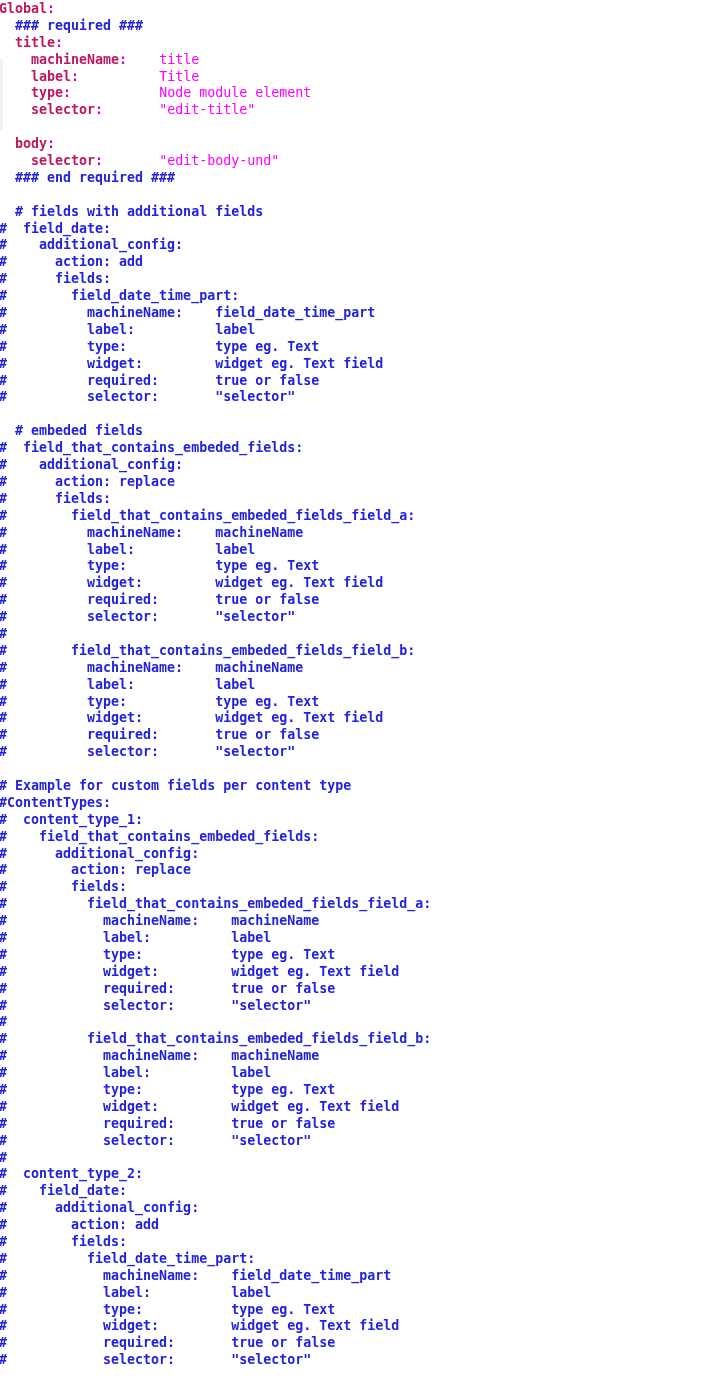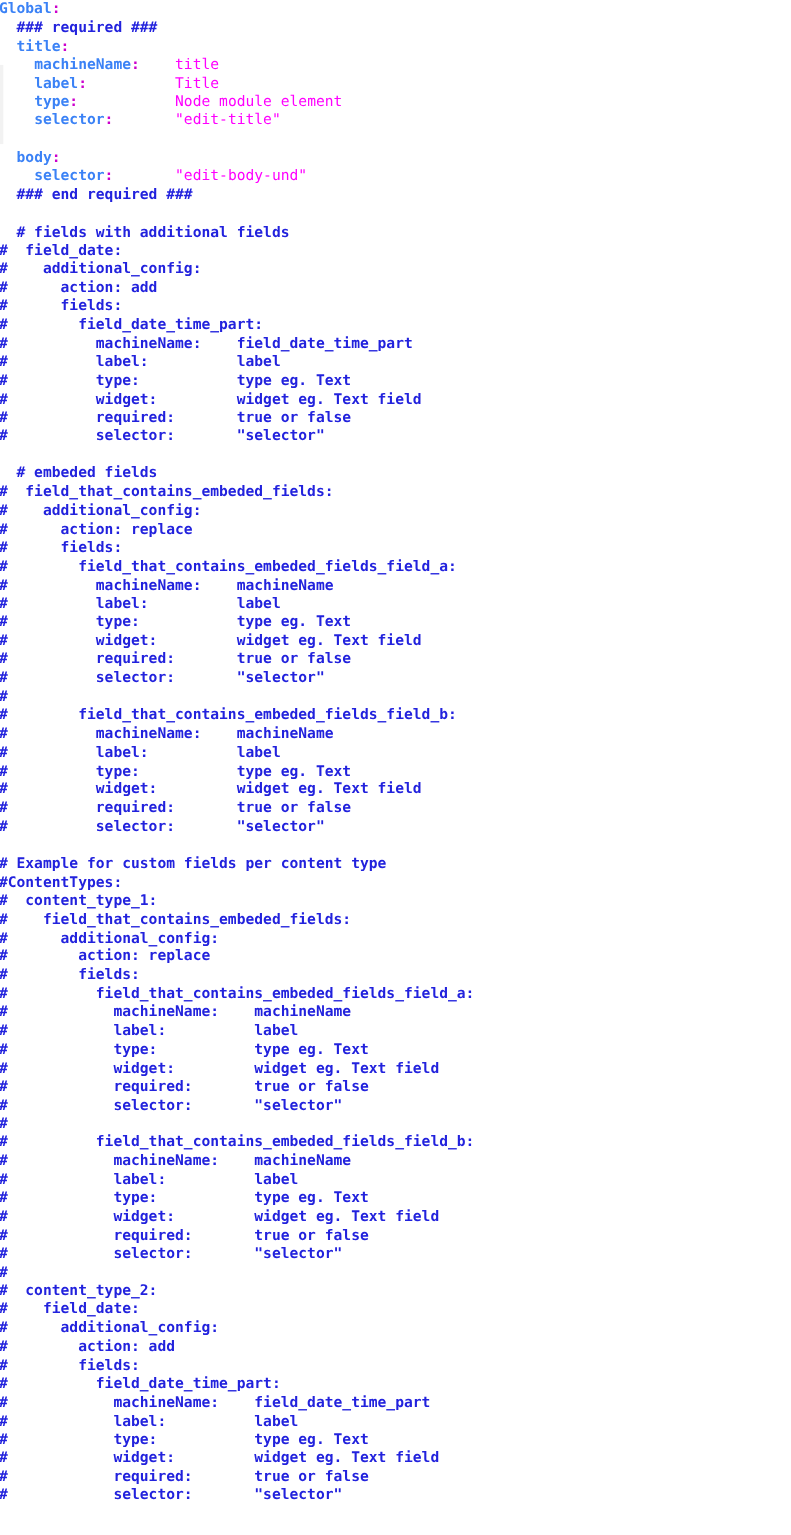--- a/index.html
+++ b/index.html
@@ -40,21 +40,21 @@
     line-height: 16.9px;
     letter-spacing: 0px;
     white-space: pre;
     color: #0000ee;
     position: relative;
     left: -1px;
     top: 1px;
   }
   .ln { display: block; height: 16.9px; }
   .cmt    { color: #2222dd; font-weight: bold; }
-  .key    { color: #3b82f6; font-weight: bold; }
+  .key    { color: #be185d; font-weight: bold; }
   .punct  { color: #cc00cc; font-weight: bold; }
   .val    { color: #ff00ff; }
 </style>
 </head>
 <body>
 
 <div id="code">
   <div class="gutter-artifact"></div>
   <pre class="code-body" id="code-body"><span class="ln"><span class="key">Global</span><span class="punct">:</span></span><span class="ln"><span class="cmt">  ### required ###</span></span><span class="ln">  <span class="key">title</span><span class="punct">:</span></span><span class="ln">    <span class="key">machineName</span><span class="punct">:</span>    <span class="val">title</span></span><span class="ln">    <span class="key">label</span><span class="punct">:</span>          <span class="val">Title</span></span><span class="ln">    <span class="key">type</span><span class="punct">:</span>           <span class="val">Node module element</span></span><span class="ln">    <span class="key">selector</span><span class="punct">:</span>       <span class="val">"edit-title"</span></span><span class="ln"></span><span class="ln">  <span class="key">body</span><span class="punct">:</span></span><span class="ln">    <span class="key">selector</span><span class="punct">:</span>       <span class="val">"edit-body-und"</span></span><span class="ln"><span class="cmt">  ### end required ###</span></span><span class="ln"></span><span class="ln"><span class="cmt">  # fields with additional fields</span></span><span class="ln"><span class="cmt">#  field_date:</span></span><span class="ln"><span class="cmt">#    additional_config:</span></span><span class="ln"><span class="cmt">#      action: add</span></span><span class="ln"><span class="cmt">#      fields:</span></span><span class="ln"><span class="cmt">#        field_date_time_part:</span></span><span class="ln"><span class="cmt">#          machineName:    field_date_time_part</span></span><span class="ln"><span class="cmt">#          label:          label</span></span><span class="ln"><span class="cmt">#          type:           type eg. Text</span></span><span class="ln"><span class="cmt">#          widget:         widget eg. Text field</span></span><span class="ln"><span class="cmt">#          required:       true or false</span></span><span class="ln"><span class="cmt">#          selector:       "selector"</span></span><span class="ln"></span><span class="ln"><span class="cmt">  # embeded fields</span></span><span class="ln"><span class="cmt">#  field_that_contains_embeded_fields:</span></span><span class="ln"><span class="cmt">#    additional_config:</span></span><span class="ln"><span class="cmt">#      action: replace</span></span><span class="ln"><span class="cmt">#      fields:</span></span><span class="ln"><span class="cmt">#        field_that_contains_embeded_fields_field_a:</span></span><span class="ln"><span class="cmt">#          machineName:    machineName</span></span><span class="ln"><span class="cmt">#          label:          label</span></span><span class="ln"><span class="cmt">#          type:           type eg. Text</span></span><span class="ln"><span class="cmt">#          widget:         widget eg. Text field</span></span><span class="ln"><span class="cmt">#          required:       true or false</span></span><span class="ln"><span class="cmt">#          selector:       "selector"</span></span><span class="ln"><span class="cmt">#</span></span><span class="ln"><span class="cmt">#        field_that_contains_embeded_fields_field_b:</span></span><span class="ln"><span class="cmt">#          machineName:    machineName</span></span><span class="ln"><span class="cmt">#          label:          label</span></span><span class="ln"><span class="cmt">#          type:           type eg. Text</span></span><span class="ln"><span class="cmt">#          widget:         widget eg. Text field</span></span><span class="ln"><span class="cmt">#          required:       true or false</span></span><span class="ln"><span class="cmt">#          selector:       "selector"</span></span><span class="ln"></span><span class="ln"><span class="cmt"># Example for custom fields per content type</span></span><span class="ln"><span class="cmt">#ContentTypes:</span></span><span class="ln"><span class="cmt">#  content_type_1:</span></span><span class="ln"><span class="cmt">#    field_that_contains_embeded_fields:</span></span><span class="ln"><span class="cmt">#      additional_config:</span></span><span class="ln"><span class="cmt">#        action: replace</span></span><span class="ln"><span class="cmt">#        fields:</span></span><span class="ln"><span class="cmt">#          field_that_contains_embeded_fields_field_a:</span></span><span class="ln"><span class="cmt">#            machineName:    machineName</span></span><span class="ln"><span class="cmt">#            label:          label</span></span><span class="ln"><span class="cmt">#            type:           type eg. Text</span></span><span class="ln"><span class="cmt">#            widget:         widget eg. Text field</span></span><span class="ln"><span class="cmt">#            required:       true or false</span></span><span class="ln"><span class="cmt">#            selector:       "selector"</span></span><span class="ln"><span class="cmt">#</span></span><span class="ln"><span class="cmt">#          field_that_contains_embeded_fields_field_b:</span></span><span class="ln"><span class="cmt">#            machineName:    machineName</span></span><span class="ln"><span class="cmt">#            label:          label</span></span><span class="ln"><span class="cmt">#            type:           type eg. Text</span></span><span class="ln"><span class="cmt">#            widget:         widget eg. Text field</span></span><span class="ln"><span class="cmt">#            required:       true or false</span></span><span class="ln"><span class="cmt">#            selector:       "selector"</span></span><span class="ln"><span class="cmt">#</span></span><span class="ln"><span class="cmt">#  content_type_2:</span></span><span class="ln"><span class="cmt">#    field_date:</span></span><span class="ln"><span class="cmt">#      additional_config:</span></span><span class="ln"><span class="cmt">#        action: add</span></span><span class="ln"><span class="cmt">#        fields:</span></span><span class="ln"><span class="cmt">#          field_date_time_part:</span></span><span class="ln"><span class="cmt">#            machineName:    field_date_time_part</span></span><span class="ln"><span class="cmt">#            label:          label</span></span><span class="ln"><span class="cmt">#            type:           type eg. Text</span></span><span class="ln"><span class="cmt">#            widget:         widget eg. Text field</span></span><span class="ln"><span class="cmt">#            required:       true or false</span></span><span class="ln"><span class="cmt">#            selector:       "selector"</span></span></pre>
 </div>

